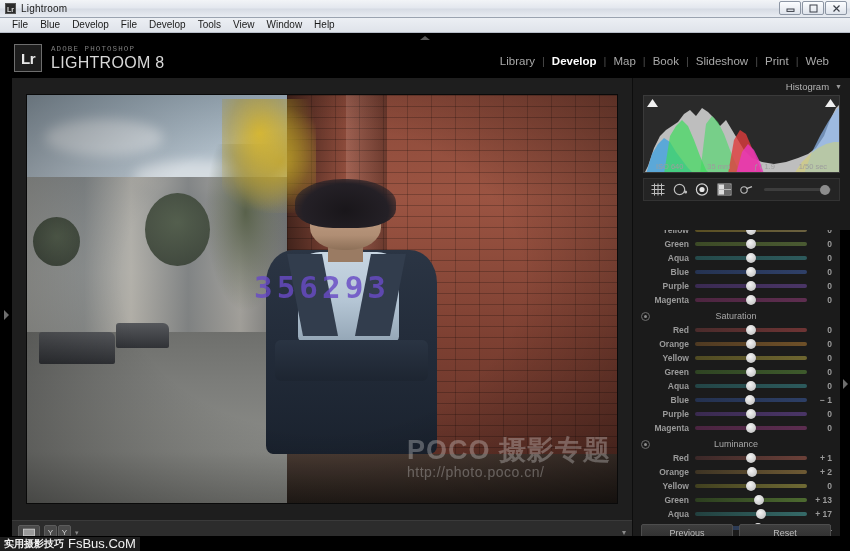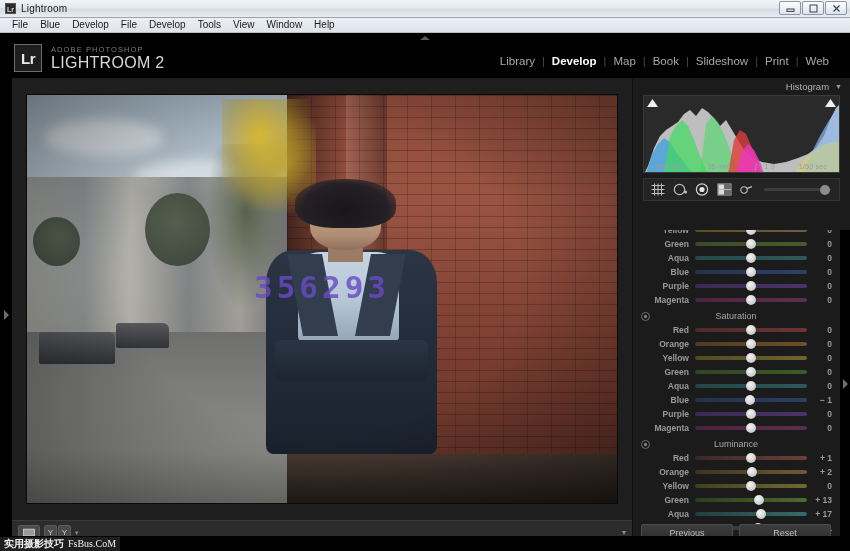--- a/index.html
+++ b/index.html
@@ -64,21 +64,21 @@
     background: #000;
   }
   .lr-logo-wrap { position: absolute; left: 14px; top: 2px; display: flex; align-items: flex-start; }
   .lr-badge {
     width: 28px; height: 28px; background: #1e1e1e; border: 1px solid #6e6e6e;
     color: #e8e8e8; font-size: 15px; font-weight: bold; line-height: 27px;
     text-align: center; letter-spacing: -.5px;
   }
   .lr-wordmark { margin-left: 9px; padding-top: 1px; }
   .lr-sub {
-    font-size: 7.5px; color: #7d7d7d; letter-spacing: 1.1px; line-height: 9px;
+    font-size: 7.5px; color: #7d7d7d; letter-spacing: 1.1px; line-height: 9px; font-family: Liberation Mono, monospace;
   }
   .lr-name {
     font-size: 16px; color: #d8d8d8; letter-spacing: .3px; line-height: 18px;
     font-weight: 300;
   }
   .module-nav {
     position: absolute; right: 14px; top: 12px; display: flex; align-items: center;
   }
   .module-item {
     font-size: 11.5px; color: #a9a9a9; padding: 0 7px; line-height: 14px;
@@ -364,21 +364,21 @@
   
   .status-bar {
     position: absolute; left: 0; bottom: 0; width: 850px; height: 15px;
     background: #000; display: flex; align-items: center;
   }
   .status-chip {
     background: #1e1e1e; display: flex; align-items: center;
     padding: 0 4px; height: 14px;
   }
   .status-cn { color: #f2f2f2; font-size: 10px; font-weight: bold; }
-  .status-en { color: #f2f2f2; font-size: 10px; margin-left: 4px; font-family: Liberation Serif, serif; }
+  .status-en { color: #f2f2f2; font-size: 13px; margin-left: 4px; }
 </style>
 </head>
 <body>
 
 <div id="app">
 
   <div class="os-titlebar">
     <div class="os-app-icon">Lr</div>
     <div class="os-title">Lightroom</div>
     <div class="os-win-buttons">
@@ -416,21 +416,21 @@
 
     <div class="top-collapse">
       <div class="tri-up"></div>
     </div>
 
     <div class="lr-header">
       <div class="lr-logo-wrap">
         <div class="lr-badge">Lr</div>
         <div class="lr-wordmark">
           <div class="lr-sub">ADOBE PHOTOSHOP</div>
-          <div class="lr-name">LIGHTROOM 2</div>
+          <div class="lr-name">LIGHTROOM 8</div>
         </div>
       </div>
       <div class="module-nav">
         <div class="module-item">Library</div>
         <div class="module-sep">|</div>
         <div class="module-item active">Develop</div>
         <div class="module-sep">|</div>
         <div class="module-item">Map</div>
         <div class="module-sep">|</div>
         <div class="module-item">Book</div>
@@ -469,20 +469,24 @@
           <div class="ph-person-jacket"></div>
           <div class="ph-person-shirt"></div>
           <div class="ph-jacket-lapelL"></div>
           <div class="ph-jacket-lapelR"></div>
           <div class="ph-person-neck"></div>
           <div class="ph-person-face"></div>
           <div class="ph-person-hair"></div>
           <div class="ph-arms"></div>
           <div class="ph-vignette"></div>
           <div class="wm-number">356293</div>
+          <div class="wm-poco">
+            <div class="wm-poco-main">POCO 摄影专题</div>
+            <div class="wm-poco-url">http://photo.poco.cn/</div>
+          </div>
         </div>
       </div>
 
       <div class="image-toolbar">
         <div class="tb-btn tb-loupe">
           <svg width="14" height="9" viewBox="0 0 14 9">
               <rect x="0.6" y="0.6" width="12.8" height="7.8" fill="#9a9a9a" stroke="#d0d0d0" stroke-width="1"></rect>
             </svg>
         </div>
         <div class="tb-btn tb-yy">Y</div>

